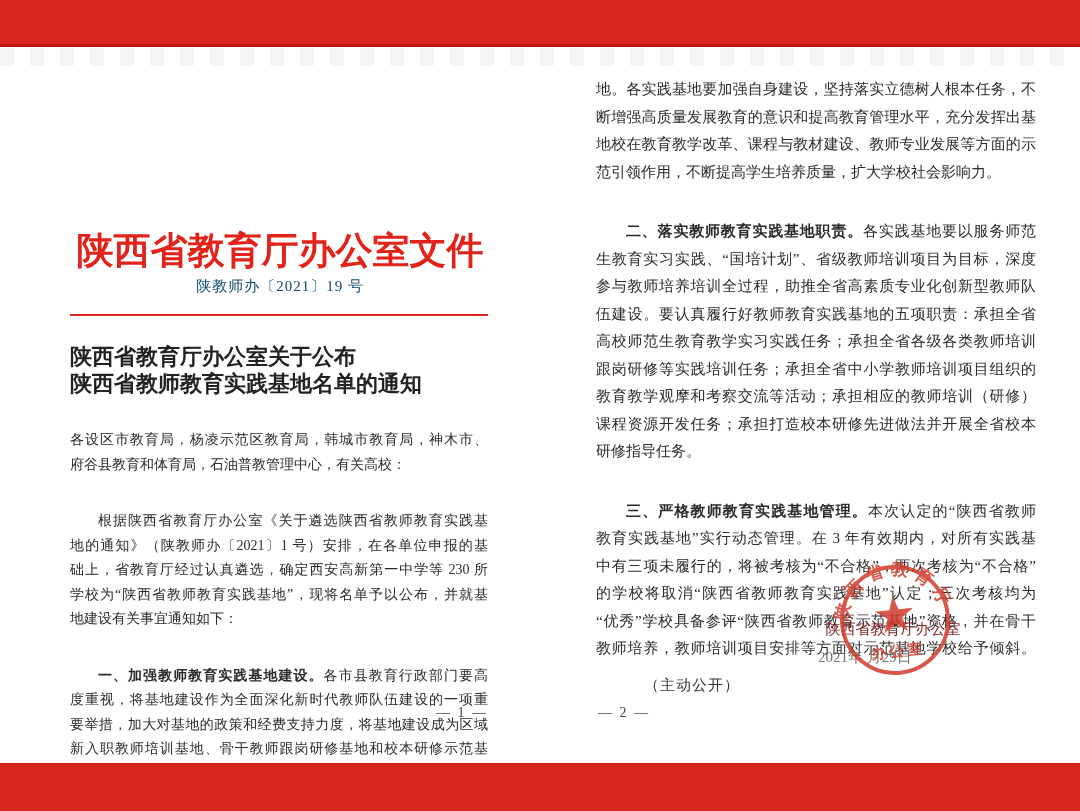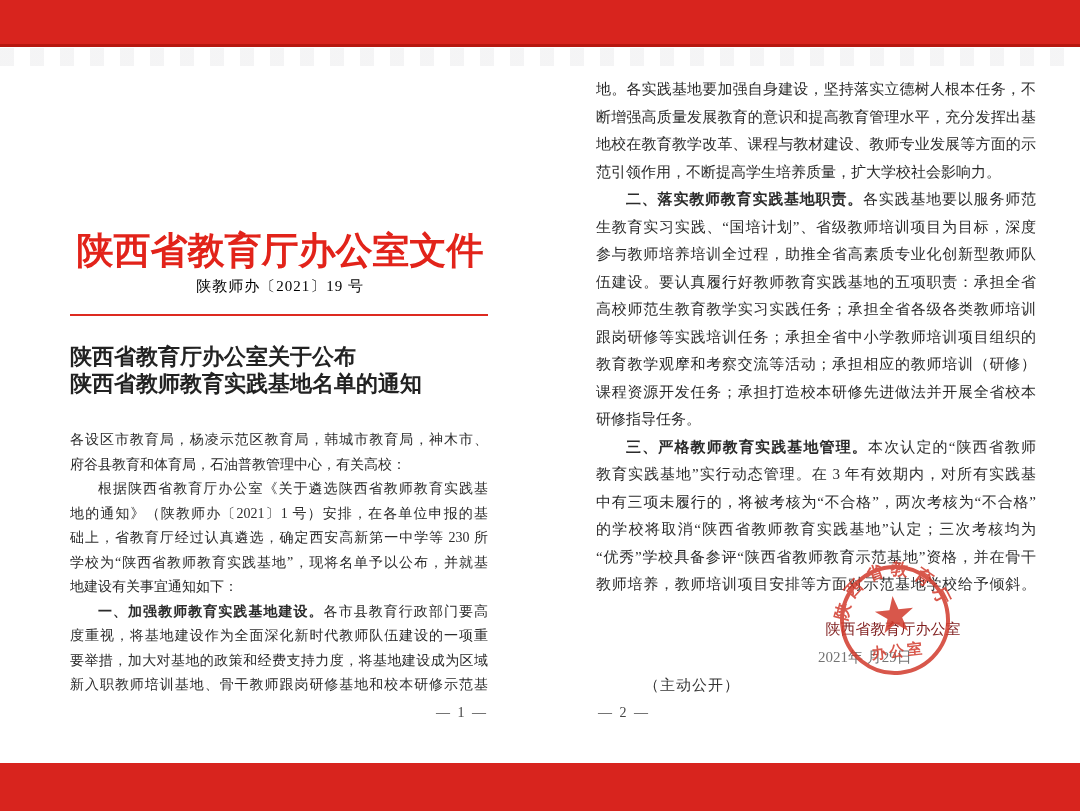--- a/index.html
+++ b/index.html
@@ -11,33 +11,33 @@
   .bar-top{position:absolute;left:0;top:0;width:1080px;height:44px;
     background:var(--bar-red);border-bottom:3px solid var(--bar-red-dark);}
   .texture-strip{position:absolute;left:0;top:48px;width:1080px;height:18px;
     background:repeating-linear-gradient(90deg, rgba(120,120,130,0.08) 0 14px, rgba(255,255,255,0) 14px 30px);}
   .bar-bottom{position:absolute;left:0;bottom:0;width:1080px;height:48px;background:var(--bar-red);}
 
   
   .doc-title{position:absolute;left:70px;top:184px;width:420px;text-align:center;
     font-size:37px;font-weight:700;color:var(--title-red);white-space:nowrap;margin-top:42px;}
   .doc-number{position:absolute;left:70px;top:277px;width:420px;text-align:center;
-    font-size:15px;color:#000000;letter-spacing:1px;}
+    font-size:15px;color:#0c4a6e;letter-spacing:1px;}
   .red-rule{position:absolute;left:70px;top:314px;width:418px;height:2px;background:var(--rule-red);}
   .subject{position:absolute;left:70px;width:420px;font-size:22px;font-weight:700;color:#222;}
   .subject.l1{top:342px;}
   .subject.l2{top:369px;}
 
   
   .body-block{position:absolute;}
   .p1-body{left:70px;top:428px;width:418px;font-size:14px;line-height:24.5px;}
   .p2-body{left:596px;top:76px;width:440px;font-size:15px;line-height:27.5px;}
   .line{text-align:justify;text-align-last:justify;}
   .line.short{text-align-last:left;}
-  .line.indent{text-indent:2em;}
+  .line.indent{text-indent:2em;margin-top:32px;}
   .line b{font-weight:700;}
 
   .page-num{position:absolute;top:705px;font-size:14px;color:#444;letter-spacing:2px;}
   .page-num.p1{left:388px;width:100px;text-align:right;}
   .page-num.p2{left:598px;}
 
   .sign-org{position:absolute;left:818px;top:620px;width:150px;text-align:center;font-size:15px;color:#7f1d1d;}
   .sign-date{position:absolute;left:818px;top:648px;width:150px;text-align:left;font-size:15px;color:#737373;}
   .disclosure{position:absolute;left:644px;top:676px;font-size:15px;color:#333;letter-spacing:1px;}
 

